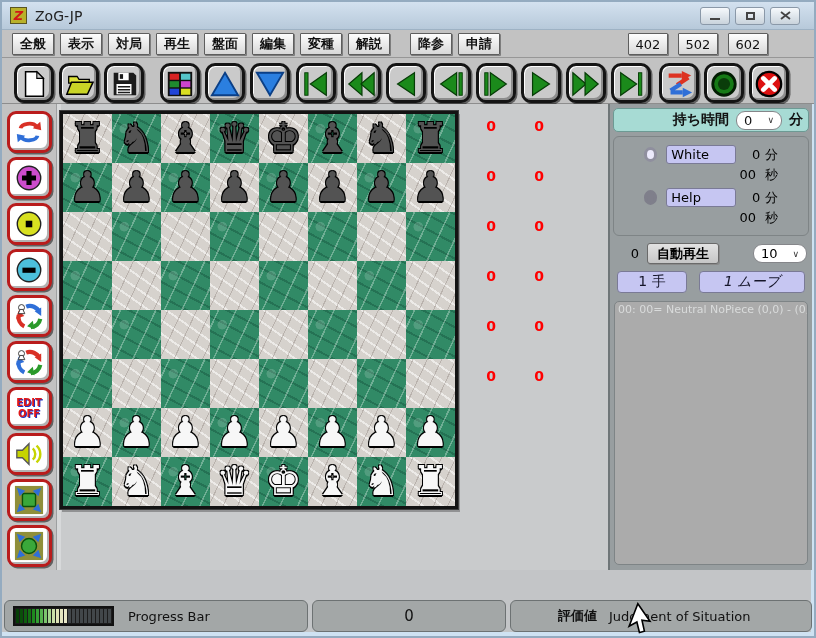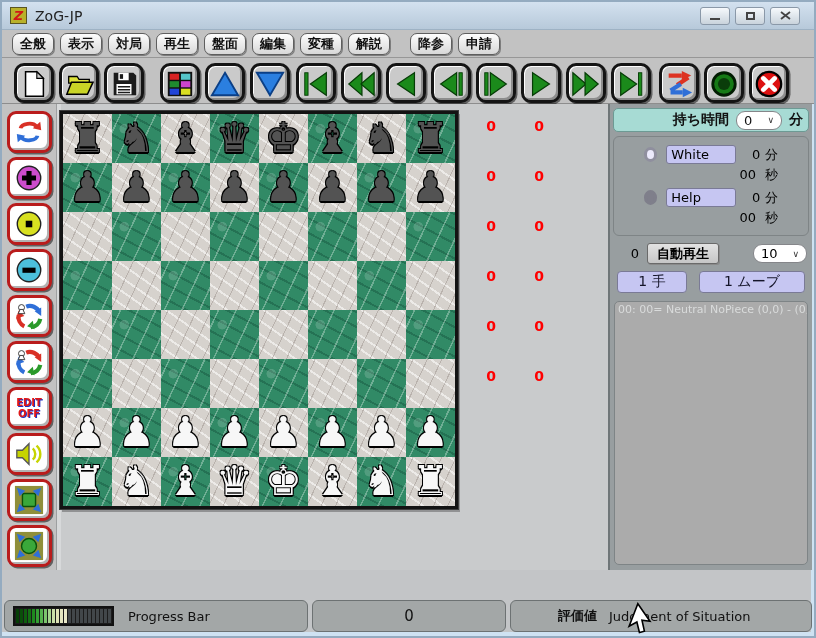--- a/index.html
+++ b/index.html
@@ -16,21 +16,21 @@
   .wctrls{margin-left:auto;margin-right:14px;display:flex;gap:5px;}
   .wbtn{width:30px;height:18px;border:1px solid #8a98a8;border-radius:3px;
     background:linear-gradient(#f6f9fc,#c9d3dc);display:flex;align-items:center;justify-content:center;padding:0;}
   .glyph-min{width:10px;height:0;border-bottom:2px solid #444;margin-top:7px;}
   .glyph-max{width:9px;height:8px;border:2px solid #444;}
   
   .menubar{position:absolute;left:2px;top:30px;width:812px;height:28px;background:#c2c2c2;
     border-bottom:1px solid #979797;}
   .mgroup{position:absolute;top:3px;display:flex;gap:6px;}
   .mbtn{height:22px;padding:0 7px;font-size:13px;font-weight:600;color:#111;
-    background:linear-gradient(#fdfdfd,#d8d8d8);border:1px solid #5e5e5e;border-radius:7px;
+    background:linear-gradient(#fdfdfd,#d8d8d8);border:1px solid #5e5e5e;border-radius:1px;
     box-shadow:1px 1px 0 rgba(70,70,70,.55);white-space:nowrap;}
   .mbtn.num{width:40px;padding:0;text-align:center;font-weight:400;}
   
   .toolbar{position:absolute;left:2px;top:58px;width:812px;height:46px;background:#c2c2c2;
     border-bottom:1px solid #8d8d8d;}
   .tbtn{position:absolute;top:5px;width:40px;height:40px;border-radius:10px;background:#cacaca;
     border:3px solid #141414;padding:0;
     box-shadow:inset 1px 1px 0 rgba(255,255,255,.95),inset -2px -2px 0 rgba(0,0,0,.3),1.5px 1.5px 0 rgba(0,0,0,.5);}
   .tbtn svg{display:block;margin:1px auto 0;}
   
@@ -88,21 +88,21 @@
   .mlhdr{justify-content:center;margin-top:8px;}
   .mlrow1{display:flex;align-items:center;margin:7px 2px 0;}
   .mlcount{width:24px;text-align:right;font-size:13px;margin-right:8px;}
   .autobtn{height:21px;padding:0 9px;font-size:13px;font-weight:600;background:linear-gradient(#e2e2e2,#c6c6c6);
     border:1px solid #6a6a6a;border-radius:3px;box-shadow:1px 1px 0 #8a8a8a;}
   .mlrow1 .dd{margin-left:auto;min-width:54px;}
   .mlrow2{display:flex;gap:12px;margin:7px 4px 0;}
   .lavbtn{height:22px;background:#c6c6f2;border:1px solid #7a7a96;border-radius:4px;
     font-size:14px;color:#15152a;display:flex;align-items:center;justify-content:center;}
   .lavbtn.te{width:70px;}
-  .lavbtn.mv{flex:1;}
+  .lavbtn.mv{flex:1;font-style:italic;}
   .mlist{flex:1;margin:8px 1px 2px;background:#ababab;border:1px solid #7e8486;border-radius:5px;
     overflow:hidden;padding:1px 0;}
   .mentry{font-size:11px;color:#d9dbdb;padding:0 3px;white-space:nowrap;}
   
   .sbar{position:absolute;background:#a3a7a7;border:1px solid #6d7273;border-radius:6px;
     display:flex;align-items:center;font-size:13px;color:#111;}
   .status1{left:4px;top:572px;width:808px;height:25px;}
   .sqr{color:#00a020;font-weight:600;margin-left:22px;}
   .smsg{margin-left:22px;}
   .bp1{left:4px;top:600px;width:304px;height:32px;}
@@ -147,20 +147,25 @@
         <button class="mbtn">再生</button>
         <button class="mbtn">盤面</button>
         <button class="mbtn">編集</button>
         <button class="mbtn">変種</button>
         <button class="mbtn">解説</button>
       </div>
     <div class="mgroup" style="left:408px">
         <button class="mbtn">降参</button>
         <button class="mbtn">申請</button>
       </div>
+    <div class="mgroup" style="left:626px;gap:10px">
+        <button class="mbtn num">402</button>
+        <button class="mbtn num">502</button>
+        <button class="mbtn num">602</button>
+      </div>
   </div>
 
   <div class="toolbar">
       <button class="tbtn" style="left: 12px;"><span><svg width="30" height="30" viewBox="0 0 32 32">
             <path d="M7 3h12l7 7v19H7z" fill="#fff" stroke="#000" stroke-width="1.6"></path>
             <path d="M19 3l7 7h-7z" fill="#c9c9c9" stroke="#000" stroke-width="1.2"></path>
           </svg></span></button>
       <button class="tbtn" style="left: 57px;"><span><svg width="30" height="30" viewBox="0 0 32 32">
             <path d="M5 8h9l2 3h11v4H5z" fill="#dde23a" stroke="#000" stroke-width="1.4"></path>
             <path d="M3 27l5-13h23l-6 13z" fill="#c9d426" stroke="#000" stroke-width="1.6"></path>

